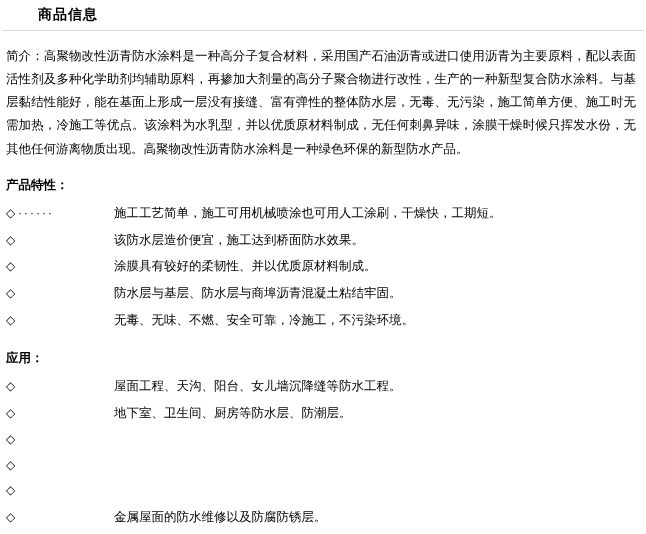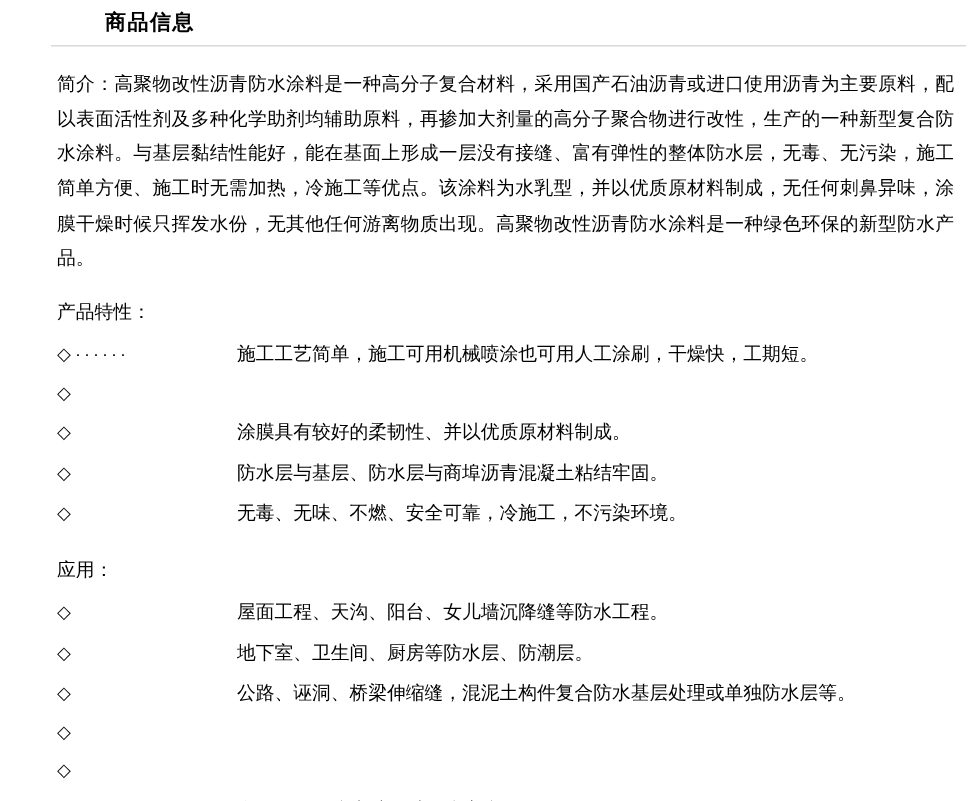--- a/index.html
+++ b/index.html
@@ -13,21 +13,20 @@
     font-family: "Liberation Sans", "DejaVu Sans", sans-serif;
     color: #000000;
     font-size: 12px;
     overflow: hidden;
   }
   .page {
     position: relative;
     width: 646px;
     height: 534px;
     box-sizing: border-box;
-    padding-left: 32px;
   }
   .title-bar {
     padding: 6px 0 6px 38px;
     font-size: 14px;
     font-weight: bold;
     color: #000;
     letter-spacing: 1px;
   }
   .rule {
     height: 1px;
@@ -41,21 +40,21 @@
     line-height: 1.85;
     font-size: 12.5px;
     text-align: justify;
     margin: 6px 0 0 0;
     color: #000;
   }
   .para .lead {
     font-weight: normal;
   }
   .section-head {
-    font-weight: normal;
+    font-weight: bold;
     font-size: 12.5px;
     margin: 16px 0 6px 0;
     color: #000;
   }
   .bullet-list {
     list-style: none;
     margin: 0;
     padding: 0;
   }
   .bullet-row {
@@ -78,21 +77,20 @@
     letter-spacing: 2px;
     white-space: nowrap;
     overflow: hidden;
   }
   .bullet-dots.empty {
     flex: 0 0 96px;
   }
   .bullet-text {
     flex: 1 1 auto;
     color: #000;
-    margin-left: 12px;
   }
 </style>
 </head>
 <body>
 
 <div class="page">
 
   <div class="title-bar">商品信息</div>
   <div class="rule"></div>
 
@@ -106,20 +104,21 @@
       <div class="section-head">产品特性：</div>
       <ul class="bullet-list">
         <li class="bullet-row">
           <span class="bullet-mark">◇</span>
           <span class="bullet-dots">······</span>
           <span class="bullet-text">施工工艺简单，施工可用机械喷涂也可用人工涂刷，干燥快，工期短。</span>
         </li>
         <li class="bullet-row">
           <span class="bullet-mark">◇</span>
           <span class="bullet-dots empty"></span>
+          <span class="bullet-text">该防水层造价便宜，施工达到桥面防水效果。</span>
         </li>
         <li class="bullet-row">
           <span class="bullet-mark">◇</span>
           <span class="bullet-dots empty"></span>
           <span class="bullet-text">涂膜具有较好的柔韧性、并以优质原材料制成。</span>
         </li>
         <li class="bullet-row">
           <span class="bullet-mark">◇</span>
           <span class="bullet-dots empty"></span>
           <span class="bullet-text">防水层与基层、防水层与商埠沥青混凝土粘结牢固。</span>
@@ -141,21 +140,20 @@
           <span class="bullet-text">屋面工程、天沟、阳台、女儿墙沉降缝等防水工程。</span>
         </li>
         <li class="bullet-row">
           <span class="bullet-mark">◇</span>
           <span class="bullet-dots empty"></span>
           <span class="bullet-text">地下室、卫生间、厨房等防水层、防潮层。</span>
         </li>
         <li class="bullet-row">
           <span class="bullet-mark">◇</span>
           <span class="bullet-dots empty"></span>
-          <span class="bullet-text">公路、诬洞、桥梁伸缩缝，混泥土构件复合防水基层处理或单独防水层等。</span>
         </li>
         <li class="bullet-row">
           <span class="bullet-mark">◇</span>
           <span class="bullet-dots empty"></span>
         </li>
         <li class="bullet-row">
           <span class="bullet-mark">◇</span>
           <span class="bullet-dots empty"></span>
         </li>
         <li class="bullet-row">

